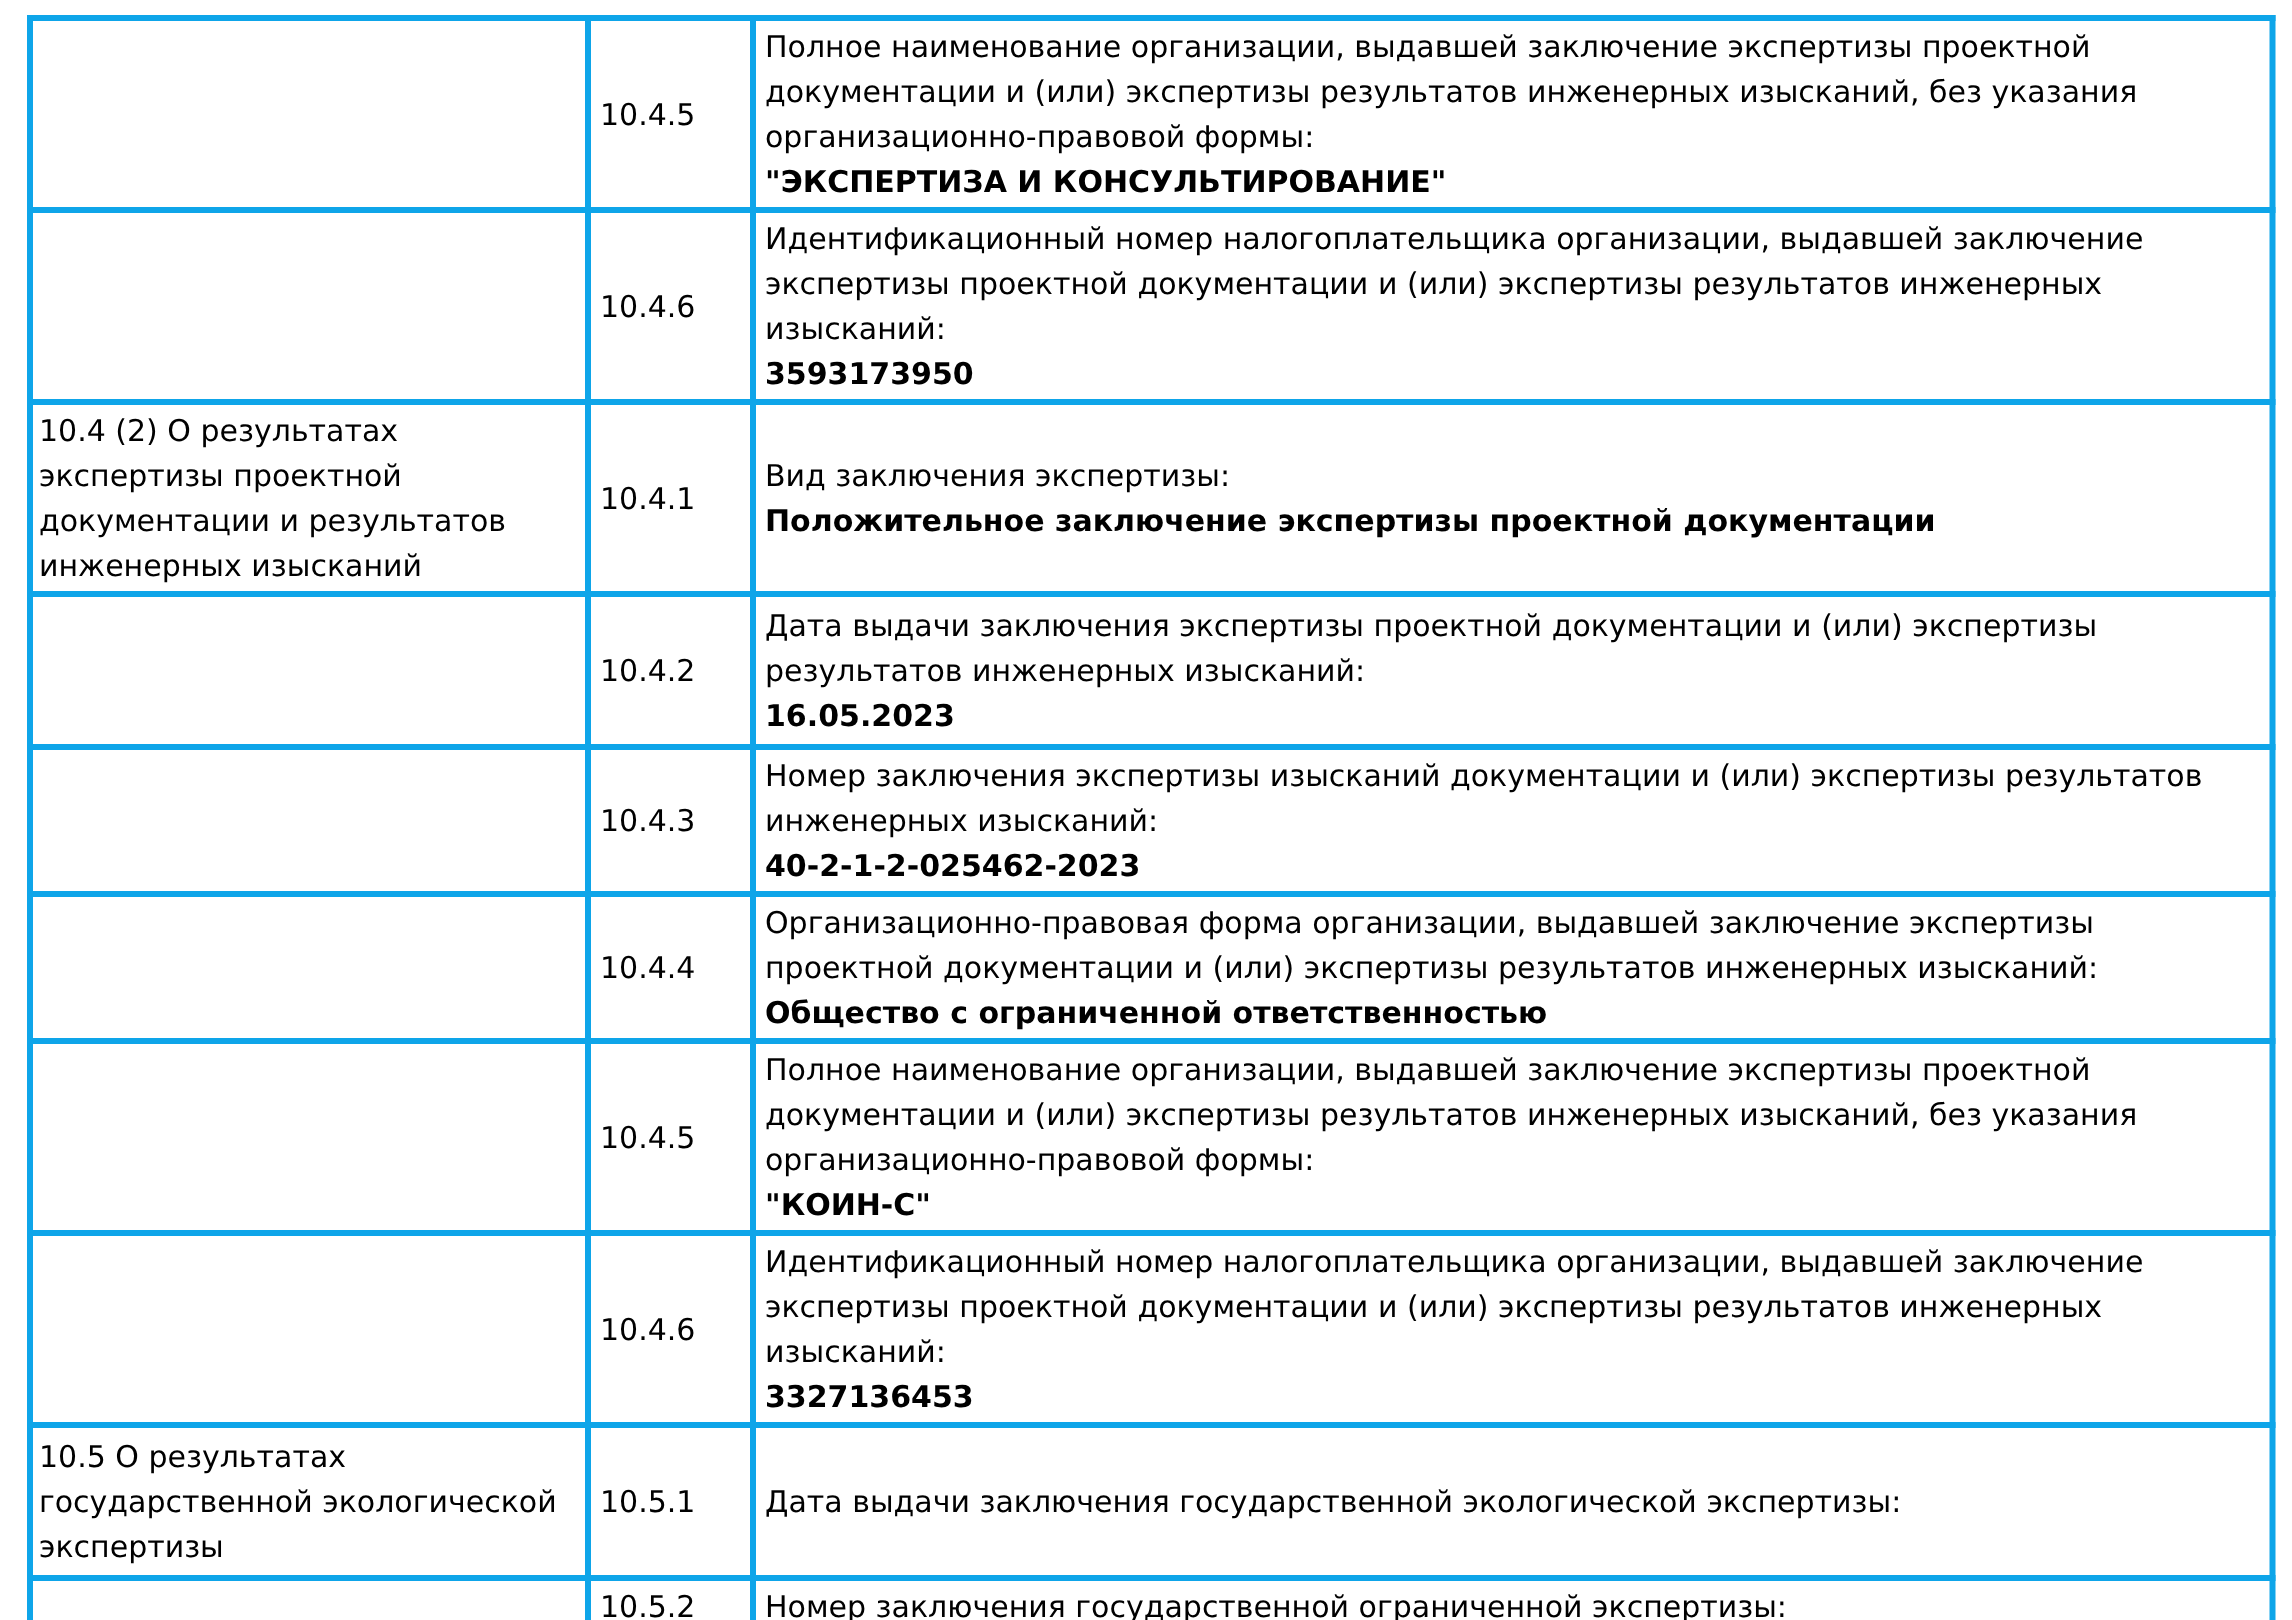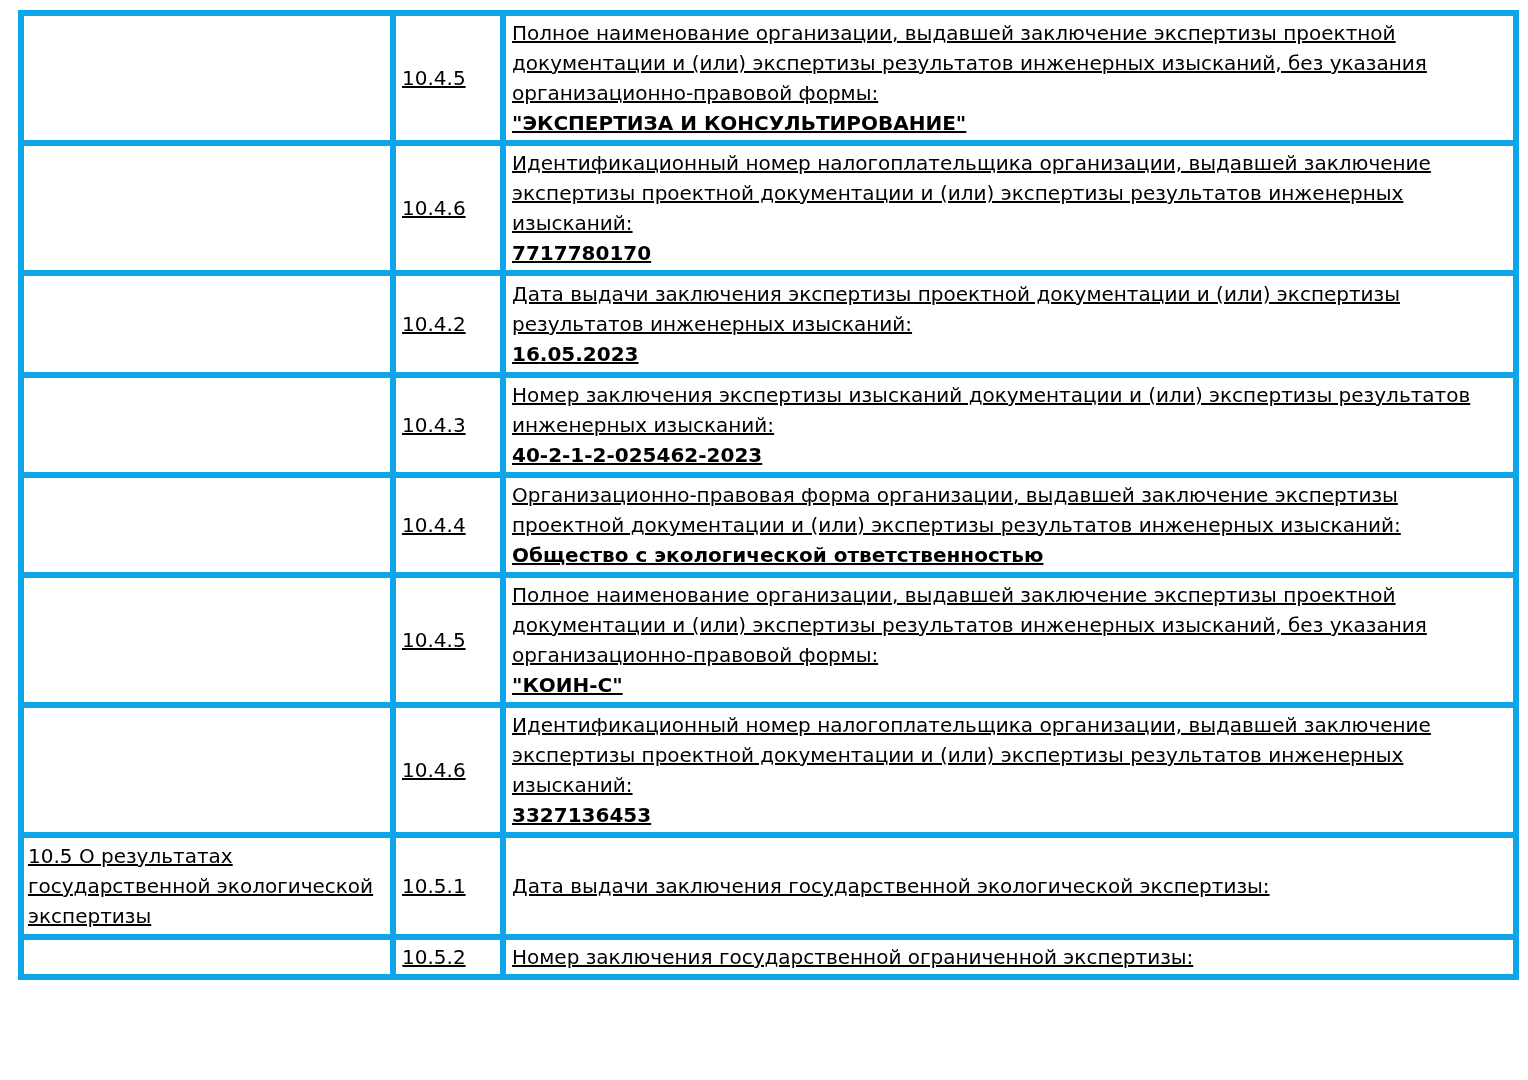--- a/index.html
+++ b/index.html
@@ -19,25 +19,24 @@
     position: absolute;
     left: 18px; top: 10px;
     width: 1495px;
     border-collapse: collapse;
     table-layout: fixed;
   }
   col.c-section { width: 372px; }
   col.c-number  { width: 110px; }
   col.c-content { width: 1013px; }
   td {
-    border: 6px solid #0ea5e9;
+    border: 4px solid #0ea5e9;
     vertical-align: middle;
     padding: 2px 6px;
     overflow: hidden;
-    text-decoration: underline;
   }
   td.section-cell { padding-left: 4px; vertical-align: middle; }
   td.number-cell  { padding-left: 6px; border-radius: 27px; }
   .item-label { display: block; }
   .item-value { display: block; font-weight: bold; }
   tr.r0 { height: 128px; }
   tr.r1 { height: 120px; }
   tr.r2 { height: 127px; }
   tr.r3 { height: 102px; }
   tr.r4 { height: 96px; }
@@ -63,21 +62,29 @@
       <td class="content-cell">
         <span class="item-label">Полное наименование организации, выдавшей заключение экспертизы проектной документации и (или) экспертизы результатов инженерных изысканий, без указания организационно-правовой формы:</span>
         <span class="item-value">"ЭКСПЕРТИЗА И КОНСУЛЬТИРОВАНИЕ"</span>
       </td>
     </tr>
     <tr class="r1">
       <td class="section-cell"></td>
       <td class="number-cell">10.4.6</td>
       <td class="content-cell">
         <span class="item-label">Идентификационный номер налогоплательщика организации, выдавшей заключение экспертизы проектной документации и (или) экспертизы результатов инженерных изысканий:</span>
-        <span class="item-value">7717780170</span>
+        <span class="item-value">3593173950</span>
+      </td>
+    </tr>
+    <tr class="r2">
+      <td class="section-cell">10.4 (2) О результатах экспертизы проектной документации и результатов инженерных изысканий</td>
+      <td class="number-cell">10.4.1</td>
+      <td class="content-cell">
+        <span class="item-label">Вид заключения экспертизы:</span>
+        <span class="item-value">Положительное заключение экспертизы проектной документации</span>
       </td>
     </tr>
     <tr class="r3">
       <td class="section-cell"></td>
       <td class="number-cell">10.4.2</td>
       <td class="content-cell">
         <span class="item-label">Дата выдачи заключения экспертизы проектной документации и (или) экспертизы результатов инженерных изысканий:</span>
         <span class="item-value">16.05.2023</span>
       </td>
     </tr>
@@ -87,21 +94,21 @@
       <td class="content-cell">
         <span class="item-label">Номер заключения экспертизы изысканий документации и (или) экспертизы результатов инженерных изысканий:</span>
         <span class="item-value">40-2-1-2-025462-2023</span>
       </td>
     </tr>
     <tr class="r5">
       <td class="section-cell"></td>
       <td class="number-cell">10.4.4</td>
       <td class="content-cell">
         <span class="item-label">Организационно-правовая форма организации, выдавшей заключение экспертизы проектной документации и (или) экспертизы результатов инженерных изысканий:</span>
-        <span class="item-value">Общество с экологической ответственностью</span>
+        <span class="item-value">Общество с ограниченной ответственностью</span>
       </td>
     </tr>
     <tr class="r6">
       <td class="section-cell"></td>
       <td class="number-cell">10.4.5</td>
       <td class="content-cell">
         <span class="item-label">Полное наименование организации, выдавшей заключение экспертизы проектной документации и (или) экспертизы результатов инженерных изысканий, без указания организационно-правовой формы:</span>
         <span class="item-value">"КОИН-С"</span>
       </td>
     </tr>

